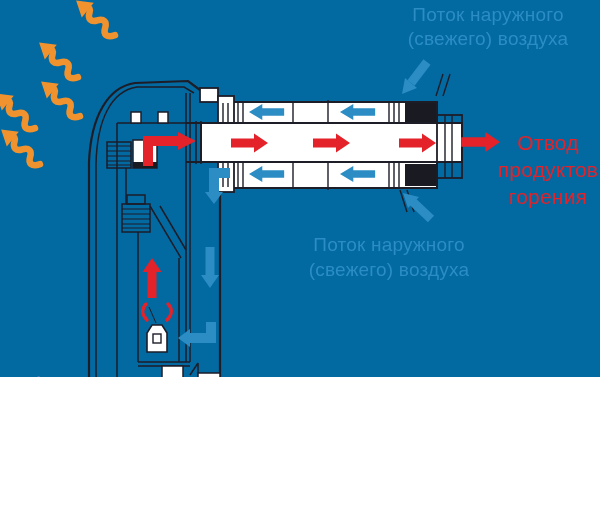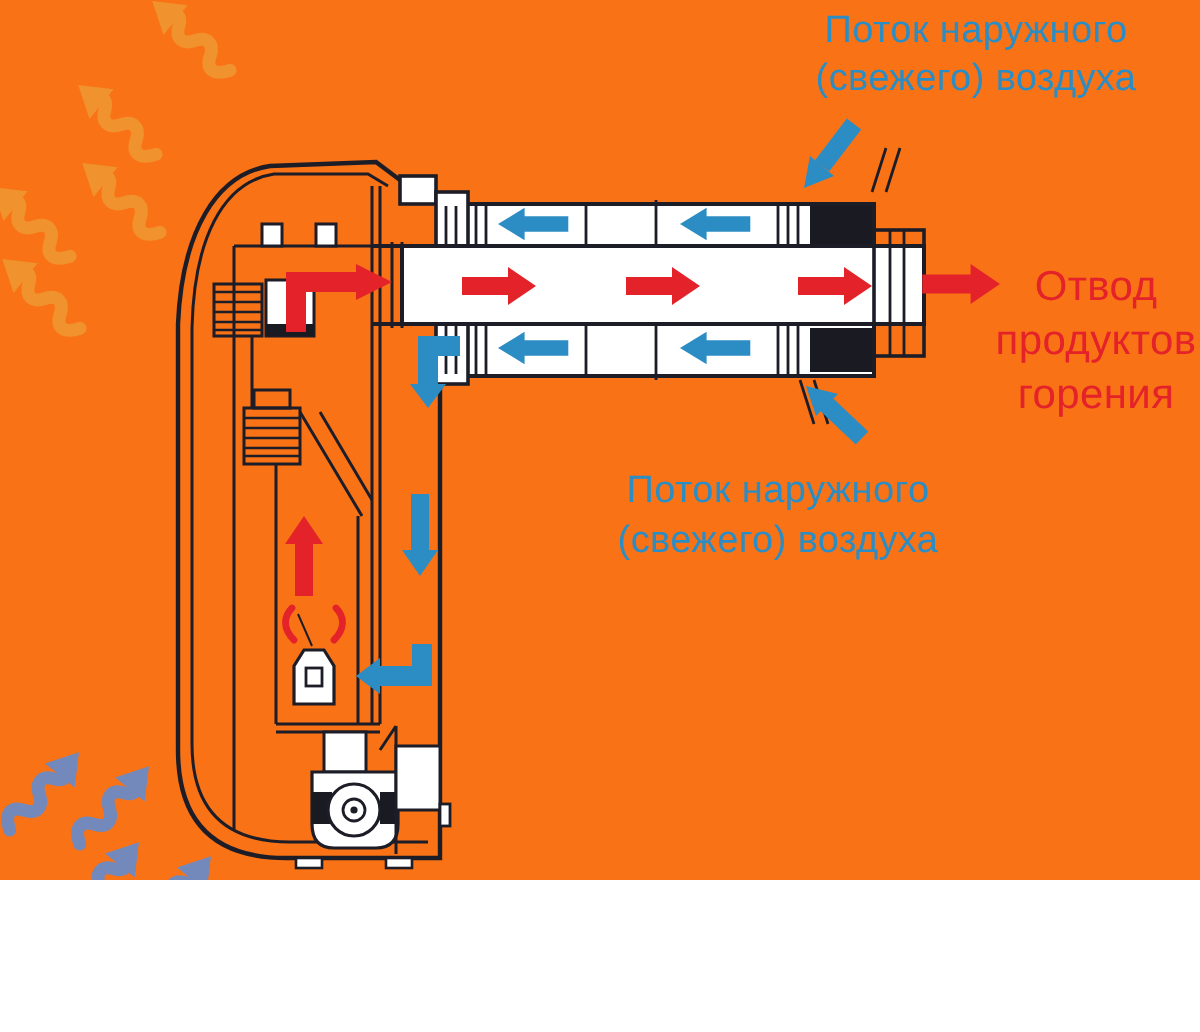--- a/index.html
+++ b/index.html
@@ -1,17 +1,17 @@
 <!DOCTYPE html>
 <html><head>
 <meta charset="utf-8">
 <style>
   html,body{margin:0;padding:0;background:#fff;}
   .stage{
-    width:600px;height:440px;position:relative;background:#f97316;overflow:hidden;
+    width:600px;height:377px;position:relative;background:#0369a1;overflow:hidden;
     font-family:"Liberation Sans", sans-serif;
     text-decoration:underline;
   }
   svg{display:block}
   text{font-family:"Liberation Sans", sans-serif;}
   .lbl-blue{fill:#2b8dc4;font-size:19px;letter-spacing:.2px;}
   .lbl-red{fill:#e3222a;font-size:21px;letter-spacing:.2px;}
   .ln{stroke:#1d1d28;fill:none;}
   .ln-f{stroke:#1d1d28;fill:#ffffff;}
 </style>

